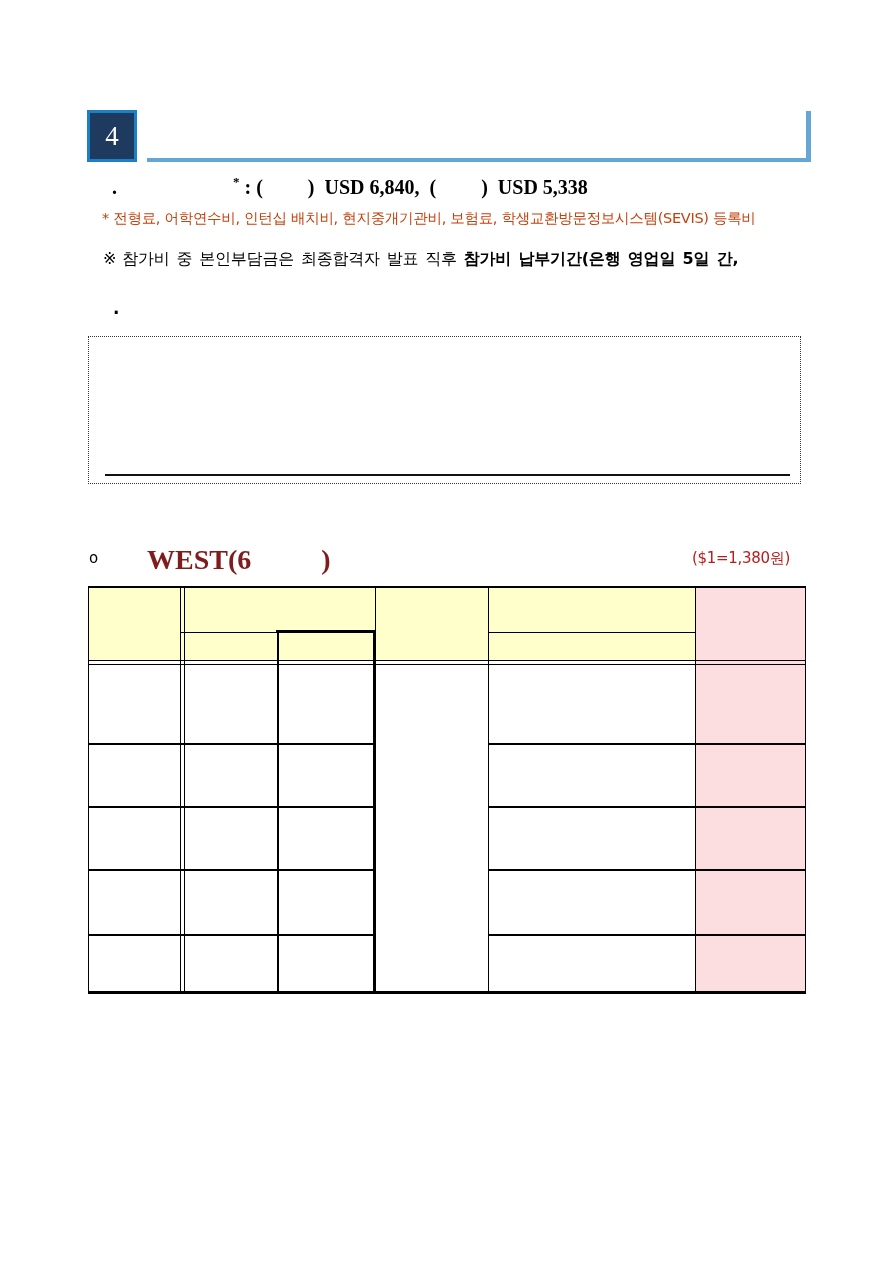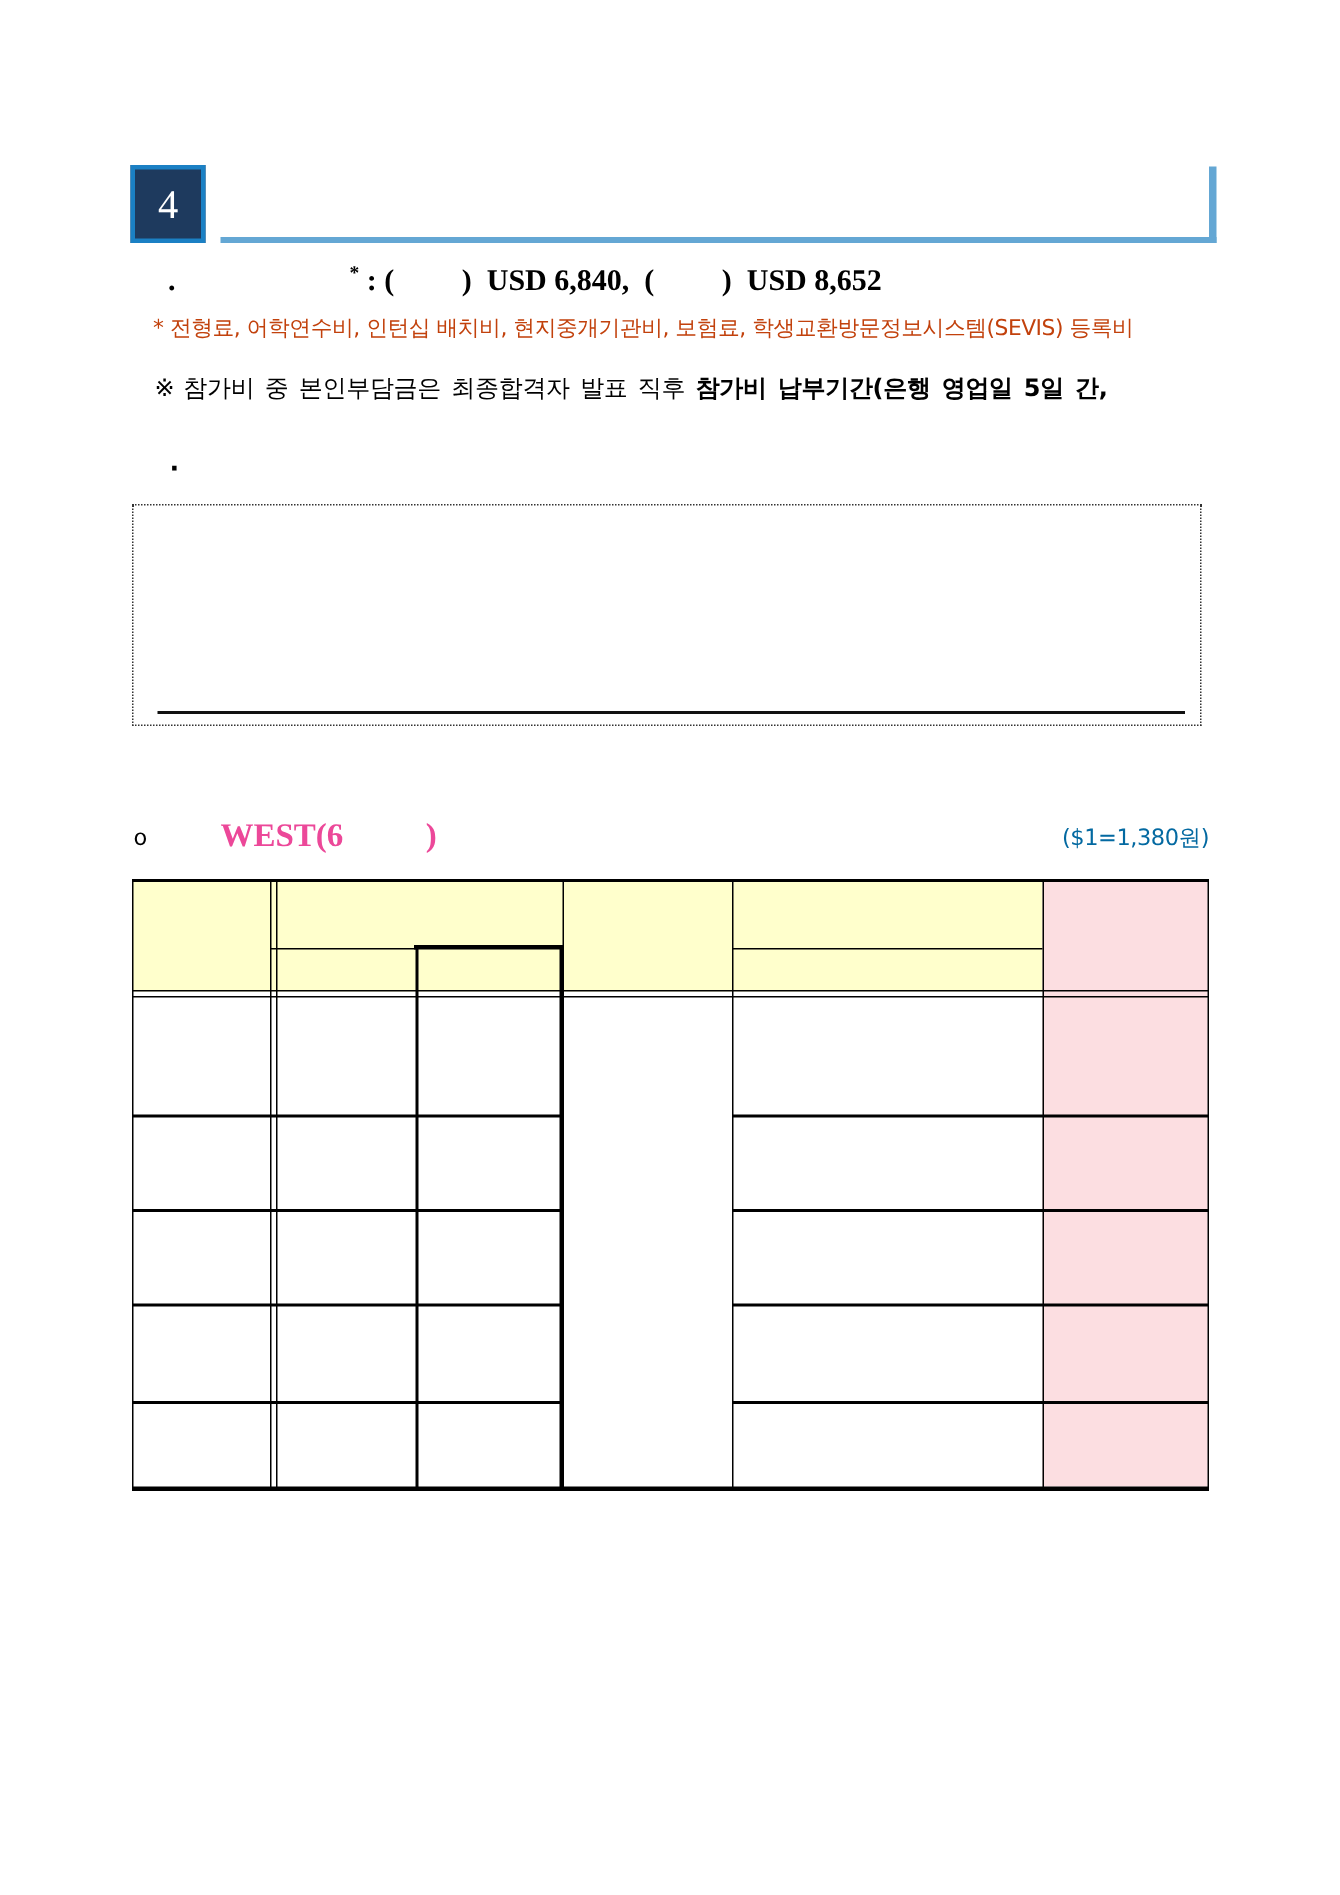--- a/index.html
+++ b/index.html
@@ -49,38 +49,38 @@
   }
   .dotted-box .blank-line{
     position:absolute;left:16px;right:10px;bottom:7px;height:2px;background:#111;
   }
   
   .section-head{position:absolute;left:89px;top:544px;width:717px;height:28px;}
   .section-head .marker{position:absolute;left:0;top:5px;font-size:15px;color:#000;}
   .section-head .title{
     position:absolute;left:58px;top:0;
     font-family:"Liberation Serif","DejaVu Serif",serif;
-    font-weight:bold;font-size:22px;white-space:pre;color:#ec4899;
+    font-weight:bold;font-size:28px;white-space:pre;color:#7f1d1d;
   }
-  .section-head .rate{position:absolute;right:0;top:5px;font-size:15px;letter-spacing:-0.3px;color:#0369a1;margin-left:44px;}
+  .section-head .rate{position:absolute;right:16px;top:5px;font-size:15px;letter-spacing:-0.3px;color:#b91c1c;margin-left:44px;}
   
   .cost-table{position:absolute;left:88px;top:586px;width:718px;height:408px;}
   .cost-table .fill{position:absolute;}
   .ln{position:absolute;background:#000;}
 </style>
 </head>
 <body>
 
 <div class="page">
 
   <div class="badge">4</div>
   <div class="rule-h"></div>
   <div class="rule-v"></div>
 
-  <div class="fee-line"><span>.</span><sup>*</sup><span> : (         )  USD 6,840,  (         )  USD 8,652</span></div>
+  <div class="fee-line"><span>.</span><sup>*</sup><span> : (         )  USD 6,840,  (         )  USD 5,338</span></div>
 
   <div class="footnote"><span>*</span> <span>전형료, 어학연수비, 인턴십 배치비, 현지중개기관비, 보험료, 학생교환방문정보시스템(SEVIS) 등록비</span></div>
 
   <div class="notice">
     <div class="l1"><span class="marker">※</span><span>참가비 중 본인부담금은 최종합격자 발표 직후 </span><b>참가비 납부기간(은행 영업일 5일 간,</b></div>
   </div>
 
   <div class="small-bullet">·</div>
 
   <div class="dotted-box">

